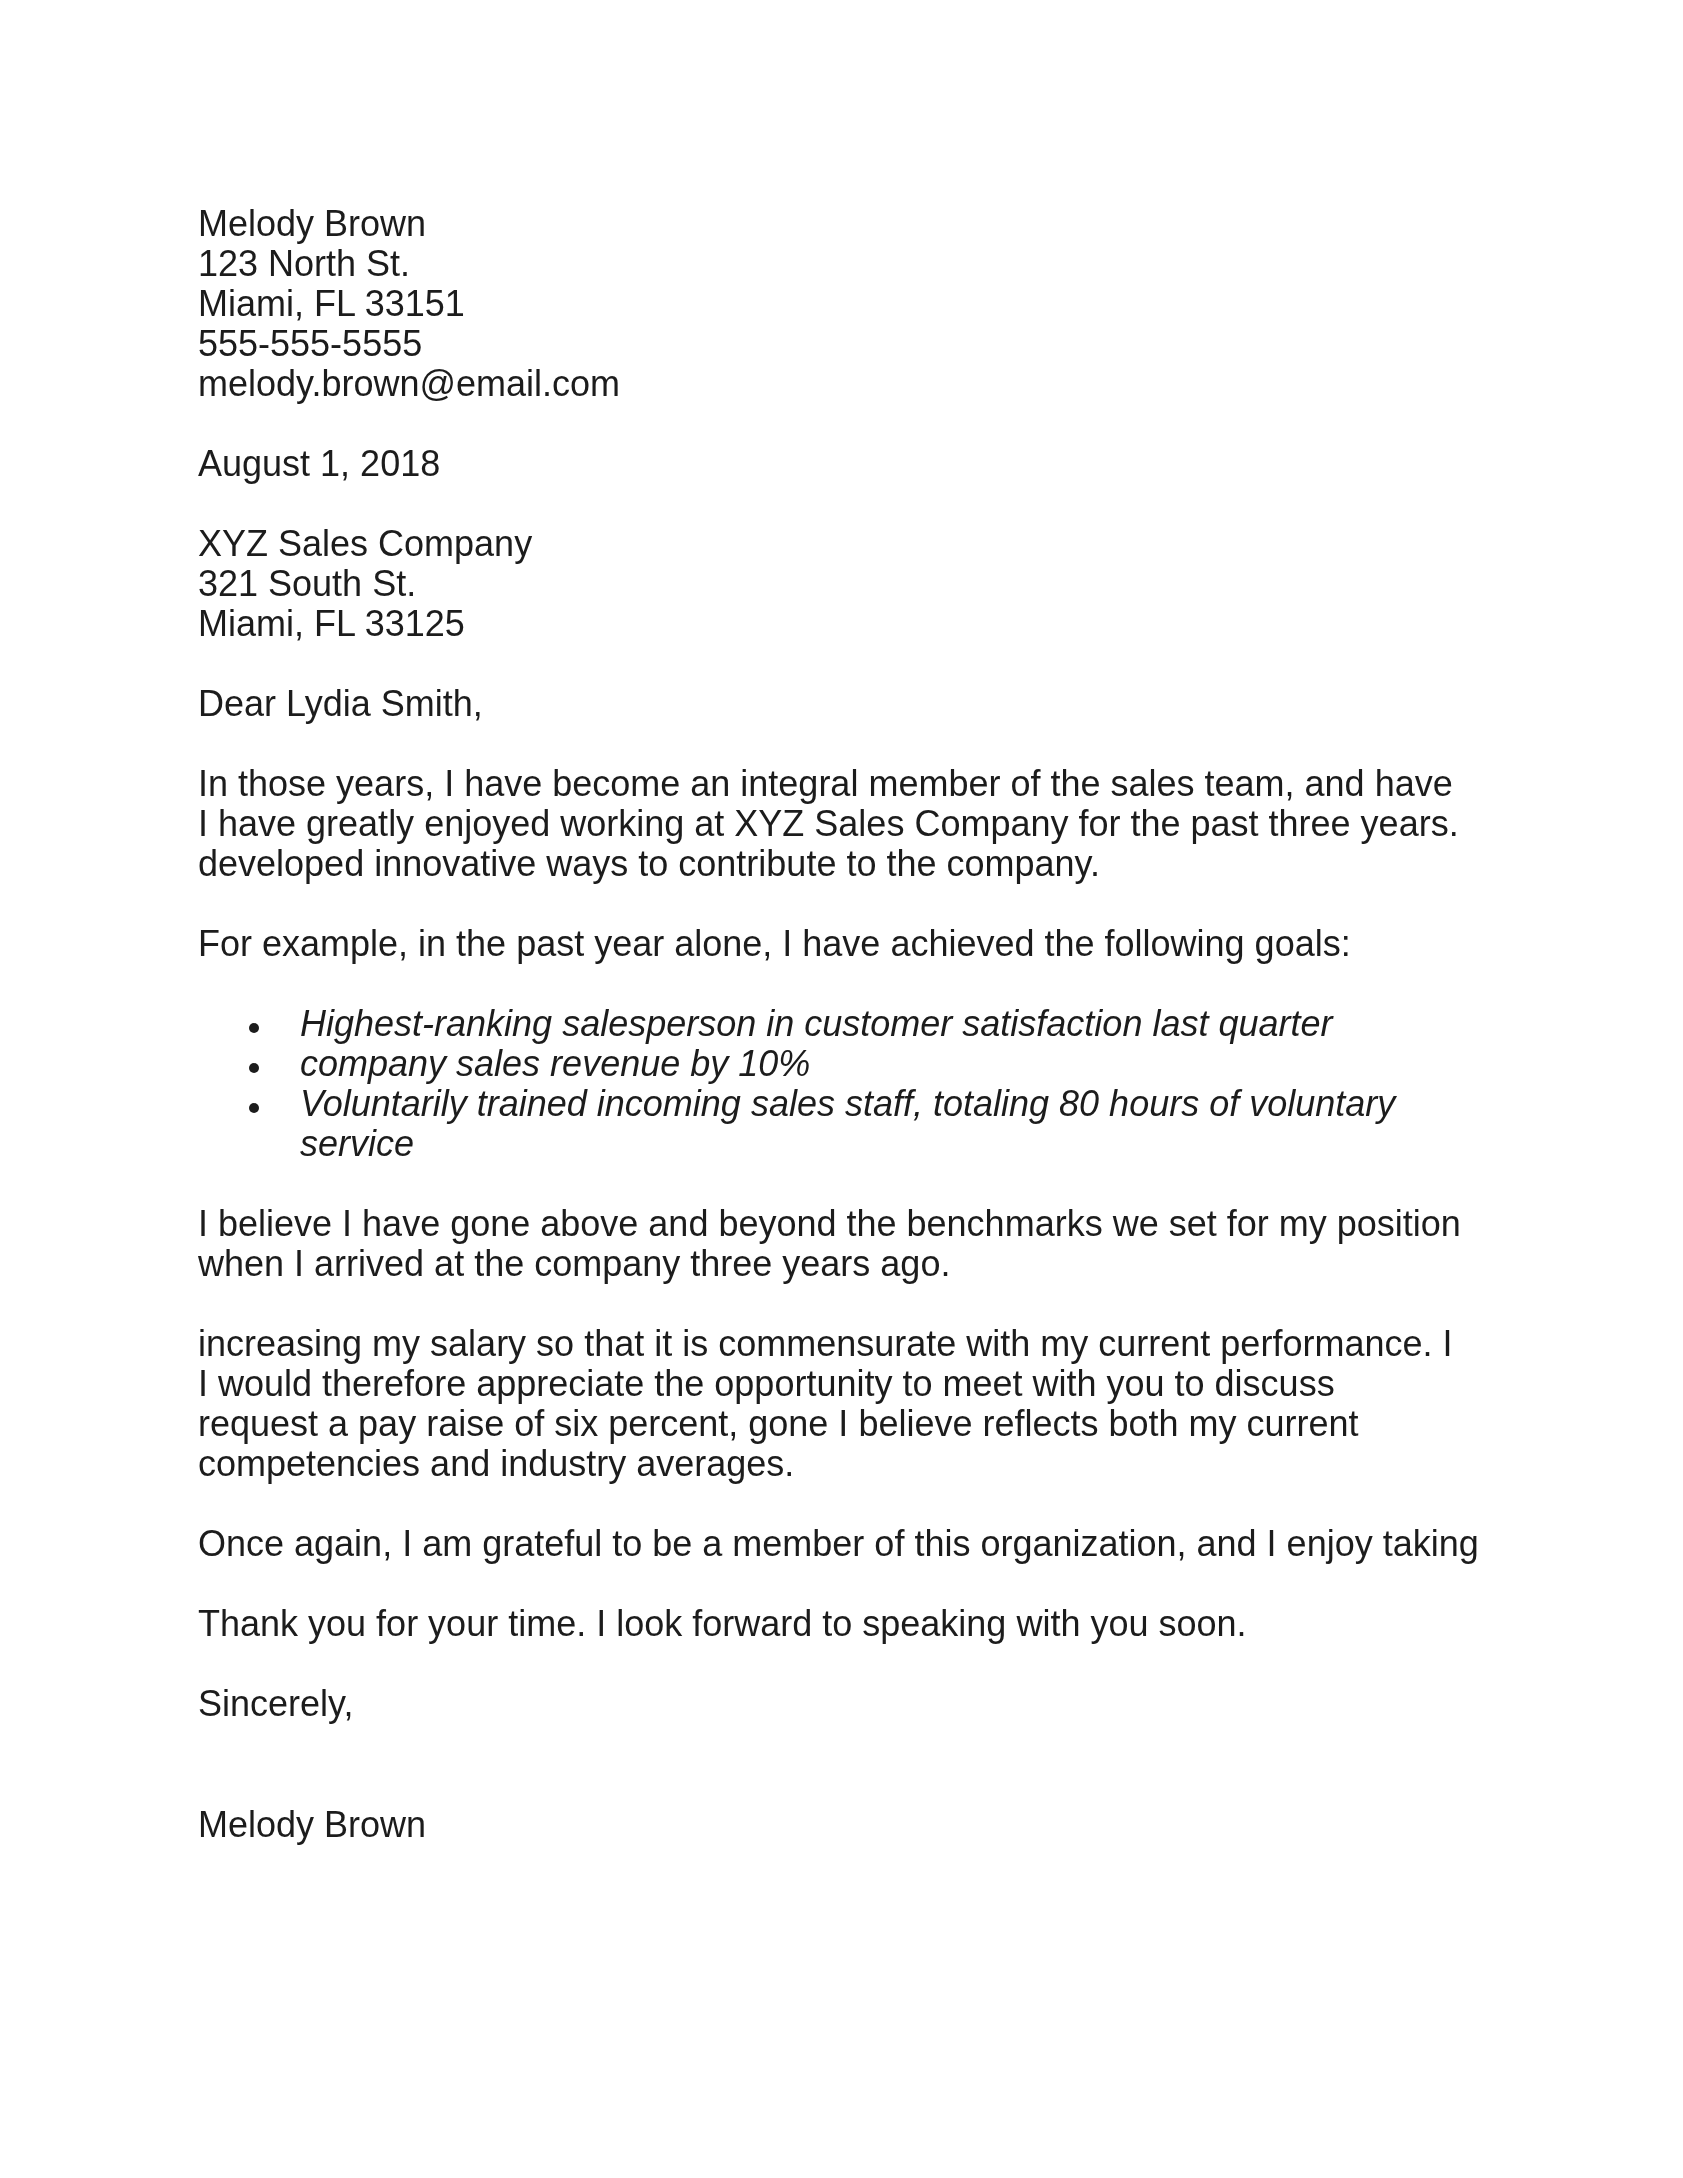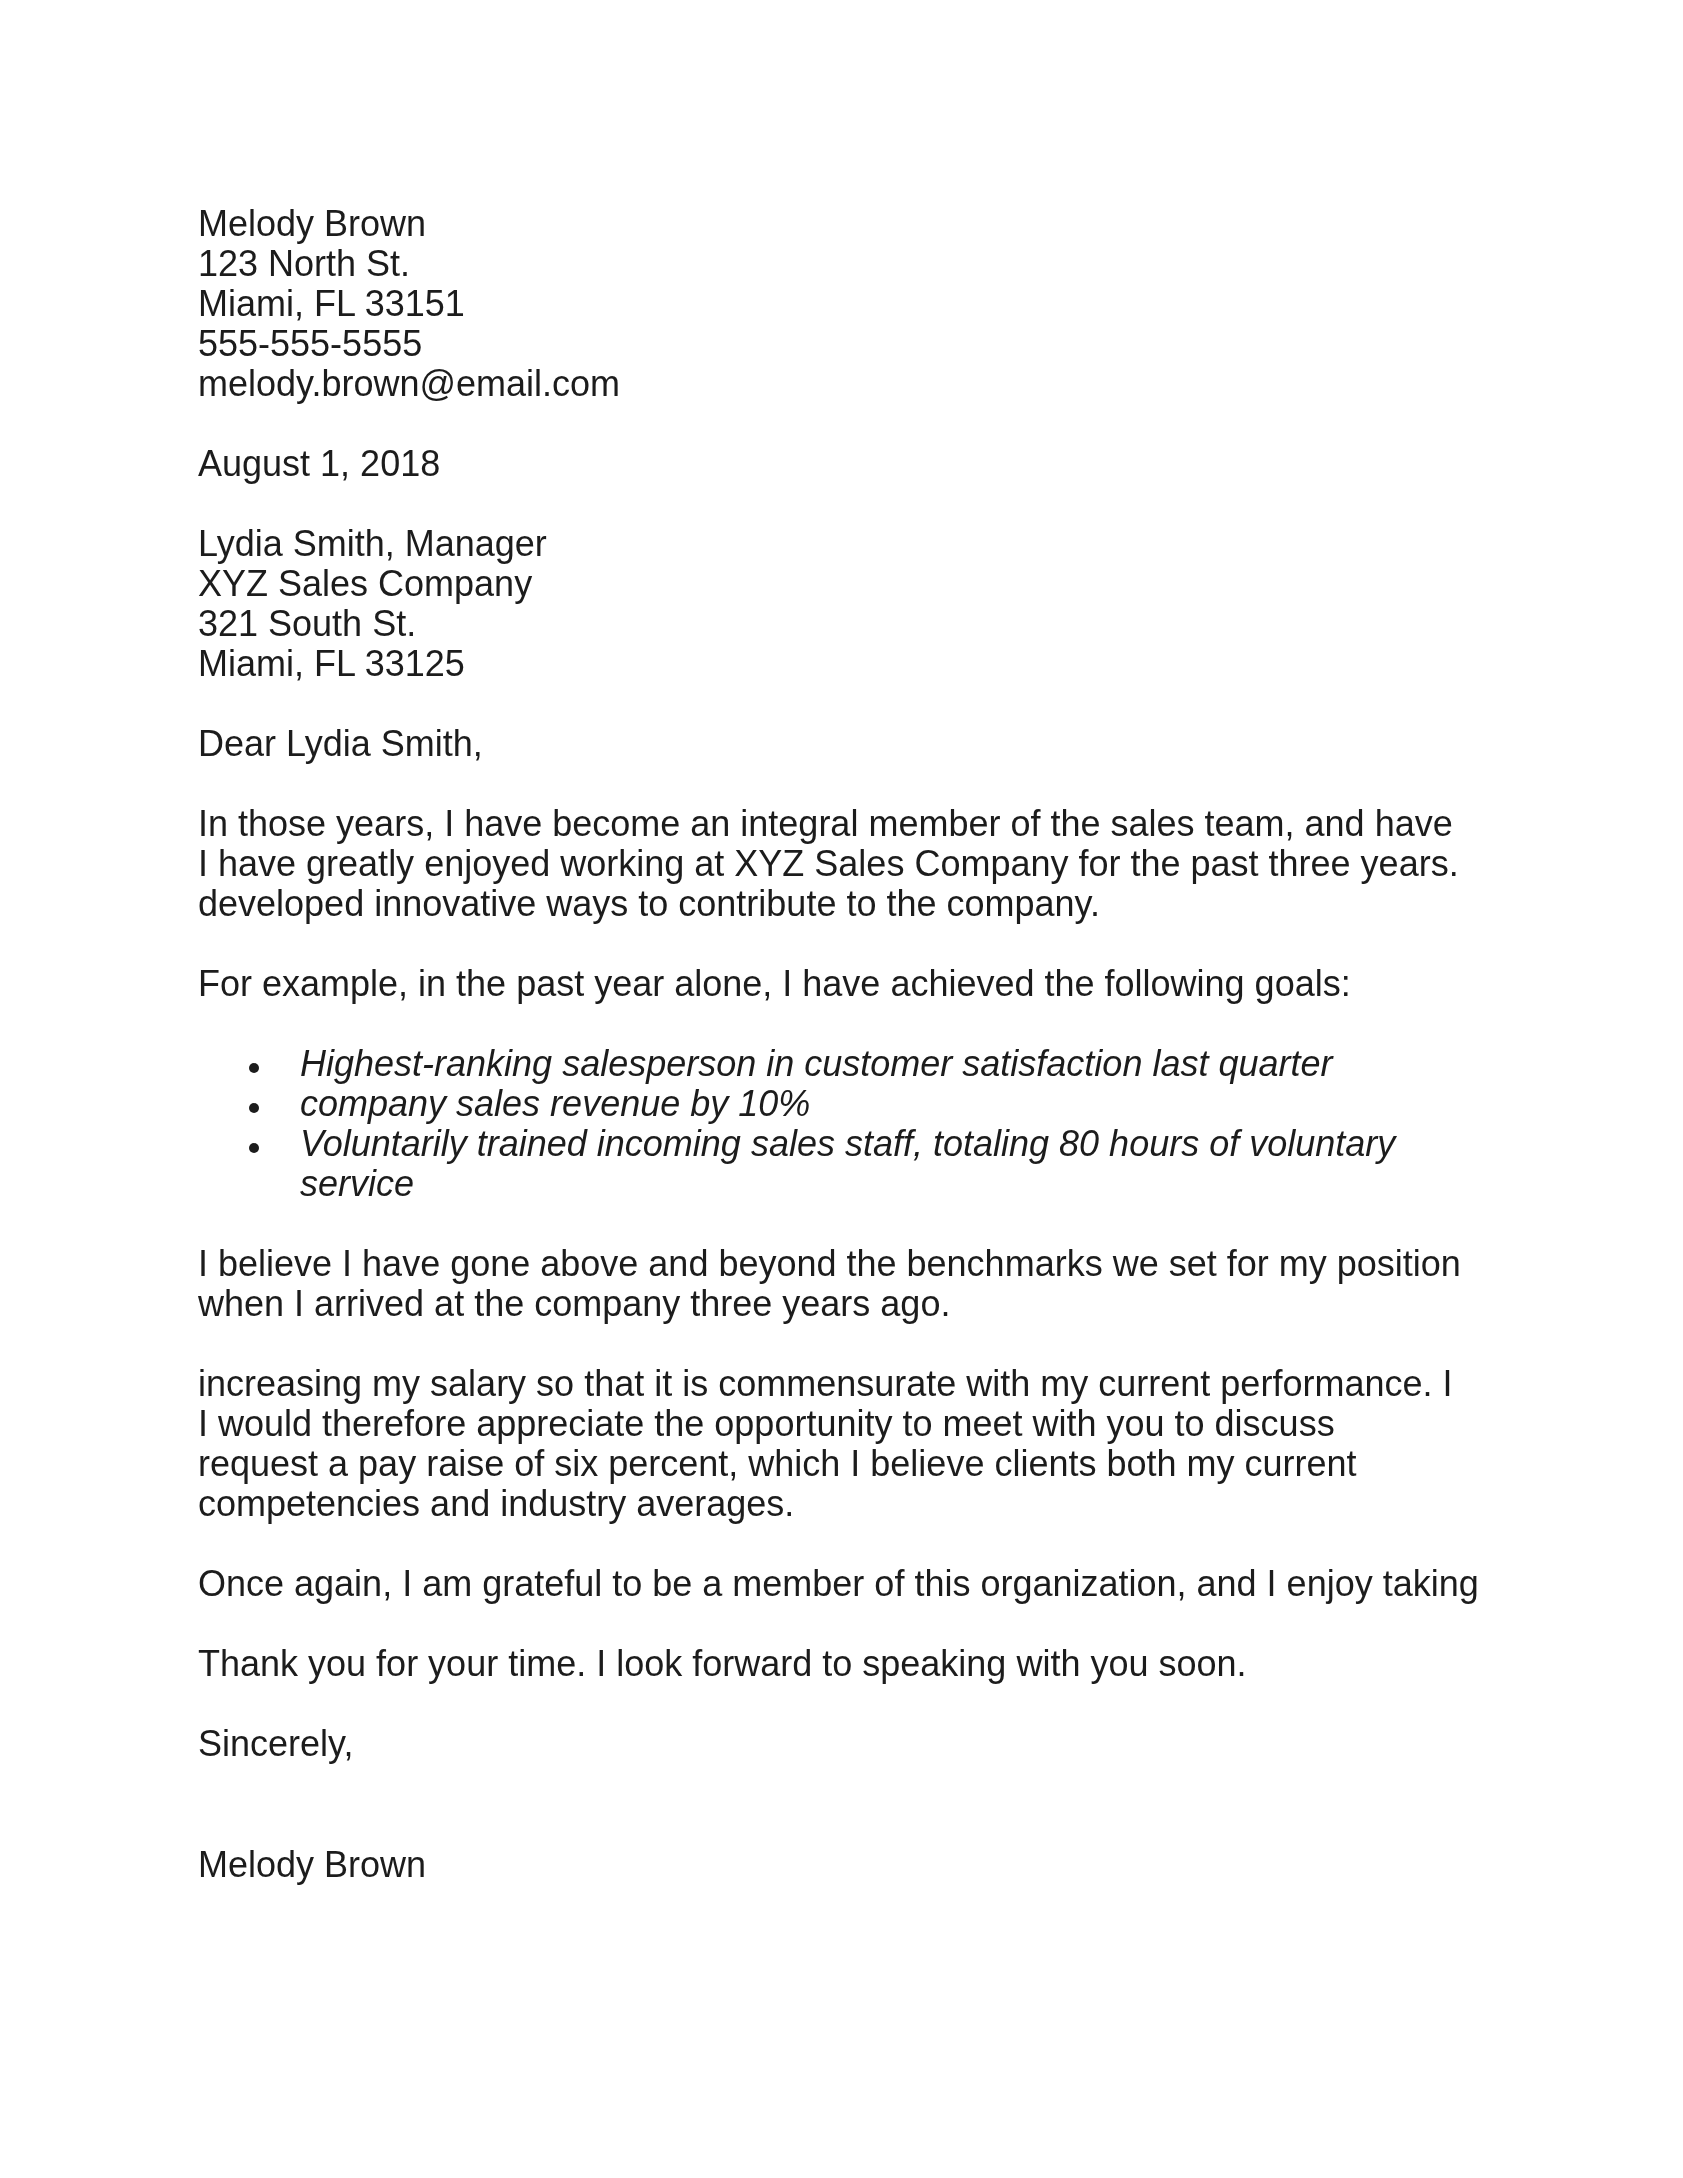--- a/index.html
+++ b/index.html
@@ -72,21 +72,20 @@
       <span class="line">melody.brown@email.com</span>
     </div>
 
     <div class="blank"></div>
 
     <span class="line">August 1, 2018</span>
 
     <div class="blank"></div>
 
     <div>
-      <span class="line">Lydia Smith, Manager</span>
       <span class="line">XYZ Sales Company</span>
       <span class="line">321 South St.</span>
       <span class="line">Miami, FL 33125</span>
     </div>
 
     <div class="blank"></div>
 
     <span class="line">Dear Lydia Smith,</span>
 
     <div class="blank"></div>
@@ -126,21 +125,21 @@
     <div>
       <span class="line">I believe I have gone above and beyond the benchmarks we set for my position</span>
       <span class="line">when I arrived at the company three years ago.</span>
     </div>
 
     <div class="blank"></div>
 
     <div>
       <span class="line">increasing my salary so that it is commensurate with my current performance. I</span>
       <span class="line">I would therefore appreciate the opportunity to meet with you to discuss</span>
-      <span class="line">request a pay raise of six percent, which I believe clients both my current</span>
+      <span class="line">request a pay raise of six percent, gone I believe reflects both my current</span>
       <span class="line">competencies and industry averages.</span>
     </div>
 
     <div class="blank"></div>
 
     <div>
       <span class="line">Once again, I am grateful to be a member of this organization, and I enjoy taking</span>
     </div>
 
     <div class="blank"></div>

